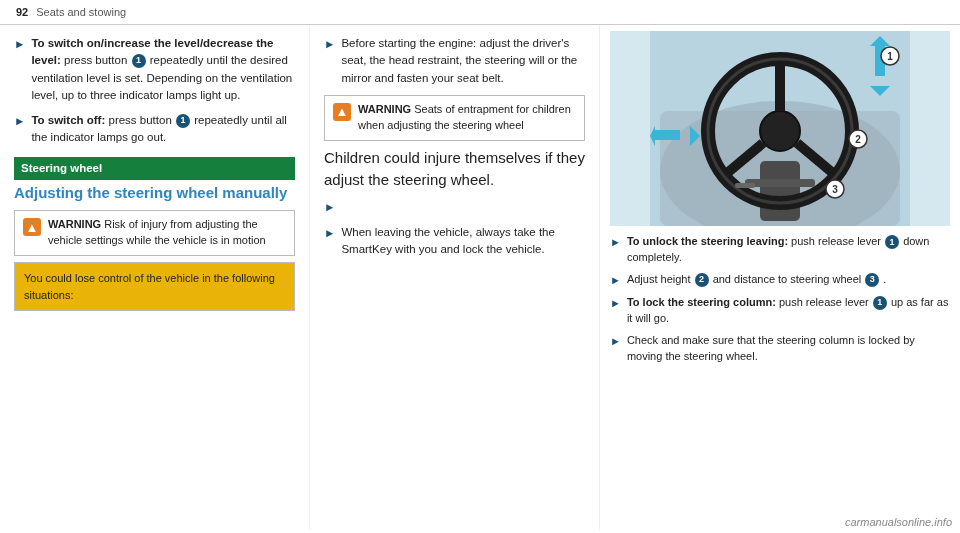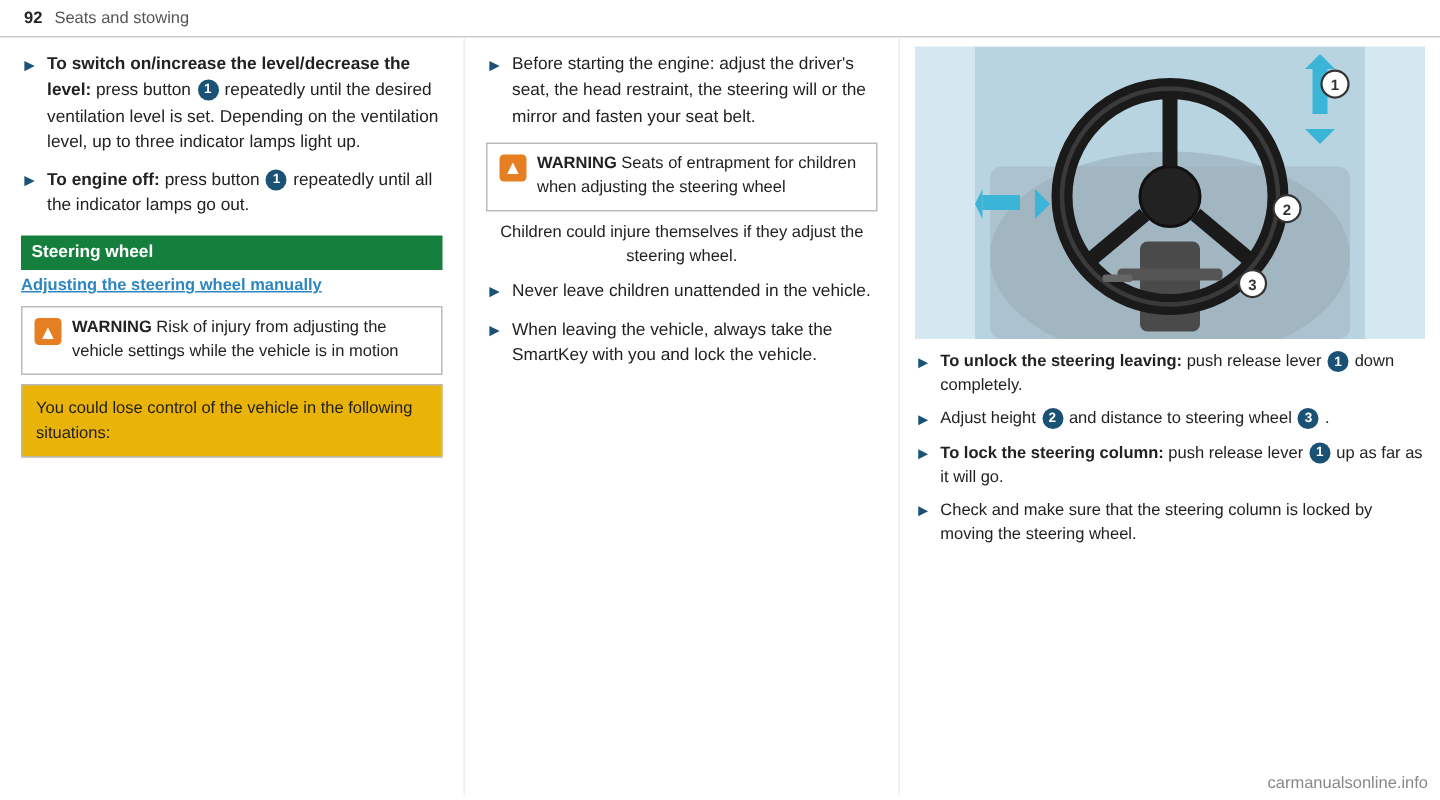--- a/index.html
+++ b/index.html
@@ -82,23 +82,22 @@
       background: #15803d;
       color: #fff;
       padding: 3px 7px;
       font-size: 11.5px;
       font-weight: bold;
       margin: 10px 0 2px 0;
     }
     .section-subheader {
       color: #2e86c1;
       font-weight: bold;
-      font-size: 11px;
+      font-size: 15px;
       margin-bottom: 6px;
-      text-decoration: underline;
     }
     .warning-box {
       border: 1px solid #bbb;
       padding: 6px 8px;
       margin: 6px 0;
       display: flex;
       align-items: flex-start;
       background: #fff;
     }
     .warning-icon {
@@ -147,20 +146,21 @@
       position: relative;
       margin-bottom: 8px;
       overflow: hidden;
     }
     .footer-watermark {
       position: absolute;
       bottom: 3px;
       right: 8px;
       font-size: 11px;
       color: #888;
+      font-style: italic;
     }
     .right-instructions {
       margin-top: 4px;
     }
     .right-instructions .bullet-item {
       margin-bottom: 6px;
       font-size: 11px;
       line-height: 1.45;
     }
   </style>
@@ -182,21 +182,21 @@
         <span class="bold">To switch on/increase the level/decrease the level:</span>
         <span>press button</span>
         <span class="circle-num">1</span>
         <span>repeatedly until the desired ventilation level is set. Depending on the ventilation level, up to three indicator lamps light up.</span>
       </span>
     </div>
 
     <div class="bullet-item">
       <span class="arrow-bullet">►</span>
       <span>
-        <span class="bold">To engine off:</span>
+        <span class="bold">To switch off:</span>
         <span>press button</span>
         <span class="circle-num">1</span>
         <span>repeatedly until all the indicator lamps go out.</span>
       </span>
     </div>
 
     <div class="section-header">Steering wheel</div>
     <div class="section-subheader">Adjusting the steering wheel manually</div>
 
     <div class="warning-box">
@@ -221,25 +221,24 @@
     </div>
 
     <div class="warning-box">
       <div class="warning-icon">▲</div>
       <div class="warning-text">
         <span class="warning-label">WARNING</span>
         <span>Seats of entrapment for children when adjusting the steering wheel</span>
       </div>
     </div>
 
-    <div style="margin-bottom: 6px; font-size: 11px; text-align: center;">Children could injure themselves if they adjust the steering wheel.</div>
-
-    <div class="bullet-item">
-      <span class="arrow-bullet">►</span>
-      <span>Never leave children unattended in the vehicle.</span>
+    <div style="margin-bottom: 6px; font-size: 15px;">Children could injure themselves if they adjust the steering wheel.</div>
+
+    <div class="bullet-item">
+      <span class="arrow-bullet">►</span>
     </div>
 
     <div class="bullet-item">
       <span class="arrow-bullet">►</span>
       <span>When leaving the vehicle, always take the SmartKey with you and lock the vehicle.</span>
     </div>
 
   </div>
 
   <div class="col-right">

